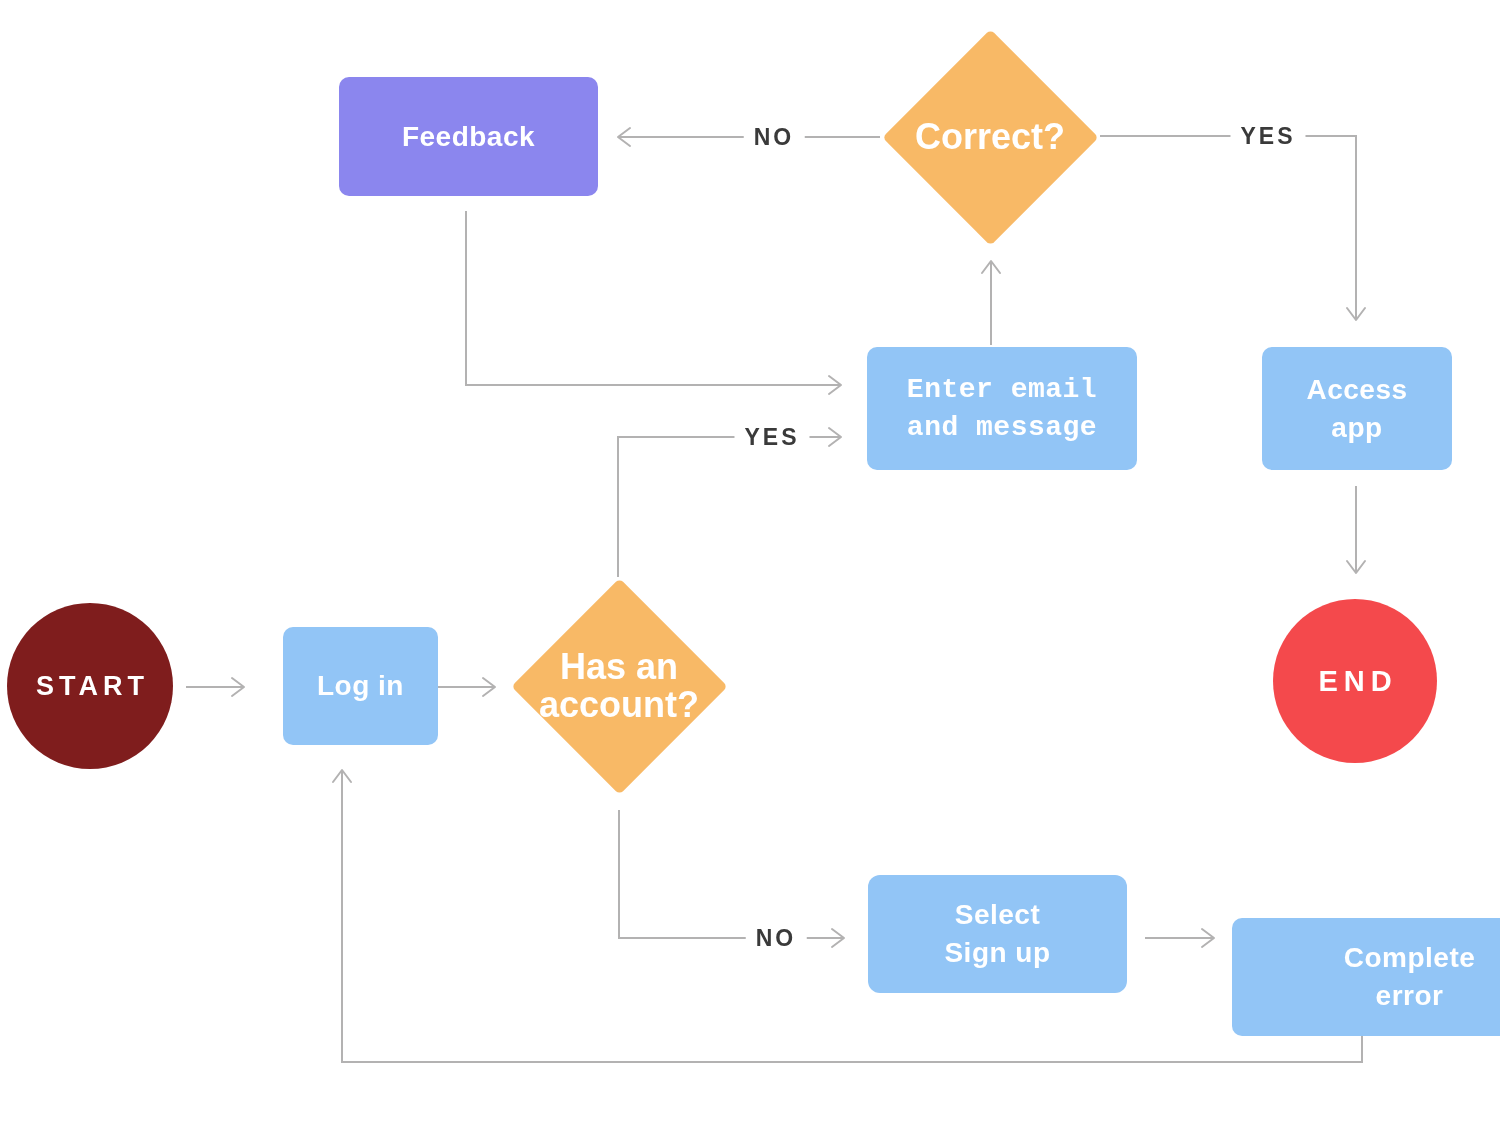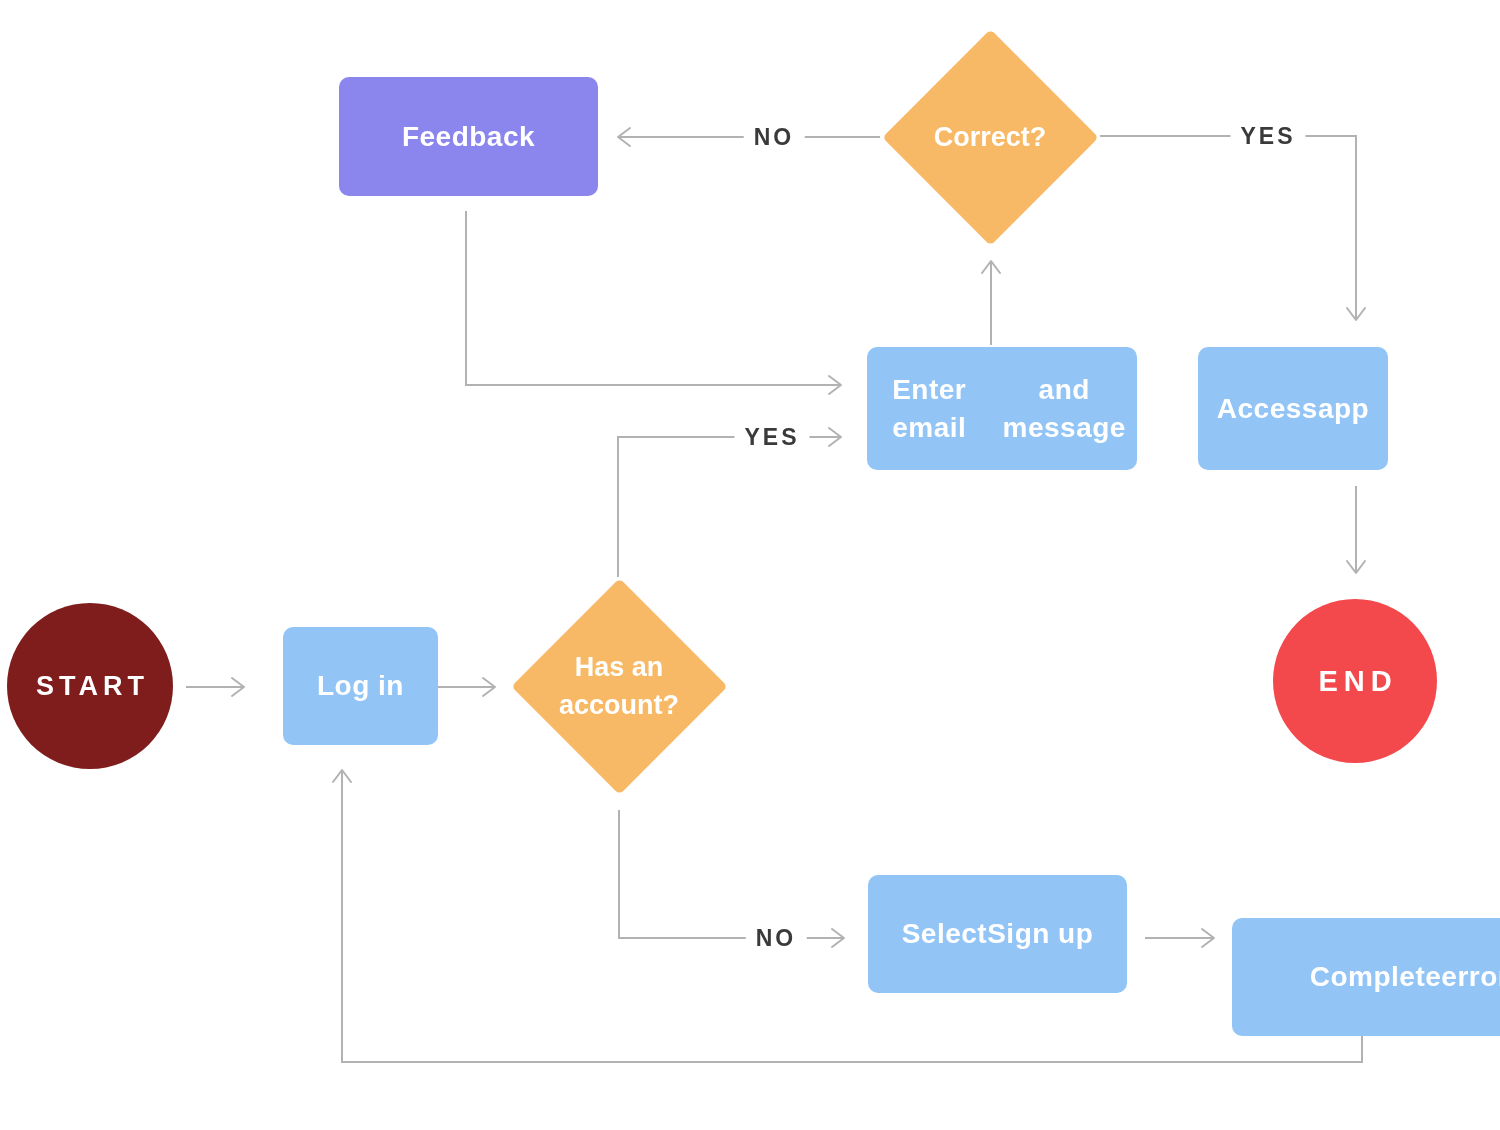--- a/index.html
+++ b/index.html
@@ -14,21 +14,21 @@
   svg.connectors {
     position: absolute;
     left: 0; top: 0;
     width: 1500px; height: 1130px;
   }
   .node {
     position: absolute;
     display: flex;
     align-items: center;
     justify-content: center;
-    flex-direction: row;
+    flex-direction: column;
     color: #ffffff;
     font-weight: 700;
     text-align: center;
     box-sizing: border-box;
   }
   .circle { border-radius: 50%; }
   .circle-start {
     left: 7px; top: 603px; width: 166px; height: 166px;
     background: #7f1d1d;
     font-size: 27px; letter-spacing: 5px; text-indent: 5px;
@@ -41,23 +41,23 @@
   .rect {
     border-radius: 10px;
     background: #92c5f6;
     font-size: 28px;
     line-height: 38px;
     letter-spacing: 0.5px;
   }
   .rect-purple { background: #8b86ee; }
   .rect-login         { left: 263px;  top: 627px; width: 155px; height: 118px; margin-left: 20px; }
   .rect-feedback      { left: 339px;  top: 77px;  width: 259px; height: 119px; }
-  .rect-enter         { left: 867px;  top: 347px; width: 270px; height: 123px; }
-  .rect-access        { left: 1198px; top: 347px; width: 190px; height: 123px; }
-  .rect-select-signup { left: 868px;  top: 875px; width: 259px; height: 118px; }
+  .rect-enter         { left: 867px;  top: 347px; width: 270px; height: 123px; font-family: Liberation Mono, monospace; }
+  .rect-access        { left: 1262px; top: 347px; width: 190px; height: 123px; }
+  .rect-select-signup { left: 868px;  top: 875px; width: 259px; height: 118px; border-radius: 12px; }
   .rect-complete-form { left: 1232px; top: 918px; width: 315px; height: 118px; padding-left: 40px; }
   .diamond-wrap {
     position: absolute;
     width: 216px; height: 216px;
   }
   .diamond-has-account { left: 511px; top: 578px; }
   .diamond-correct     { left: 882px; top: 29px; }
   .diamond-shape {
     position: absolute;
     left: 31.5px; top: 31.5px;
@@ -68,21 +68,21 @@
   }
   .diamond-label {
     position: absolute;
     inset: 0;
     display: flex;
     align-items: center;
     justify-content: center;
     flex-direction: column;
     color: #ffffff;
     font-weight: 700;
-    font-size: 27px;
+    font-size: 36px;
     line-height: 38px;
     text-align: center;
   }
   .edge-label {
     position: absolute;
     transform: translate(-50%, -50%);
     background: #ffffff;
     color: #3a3a3a;
     font-weight: 700;
     font-size: 23px;

